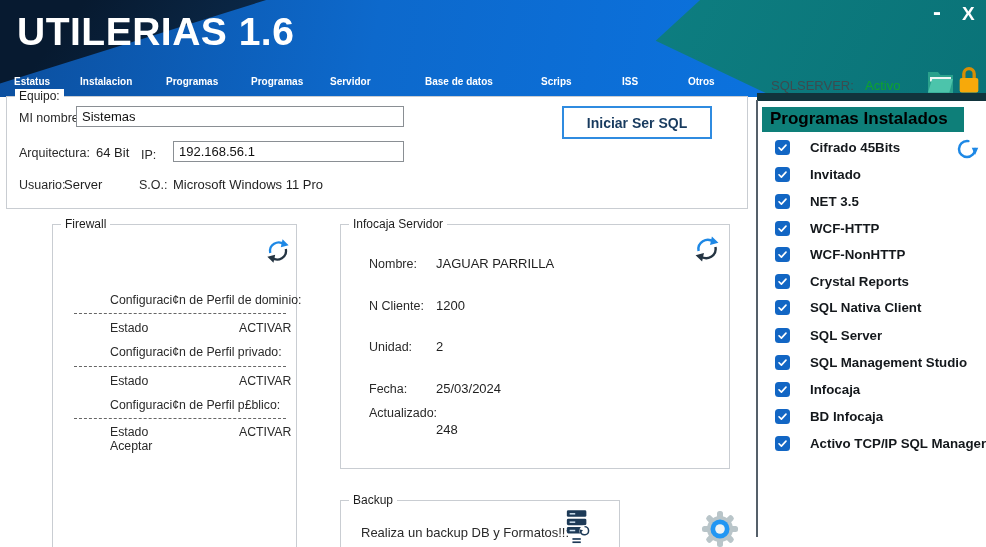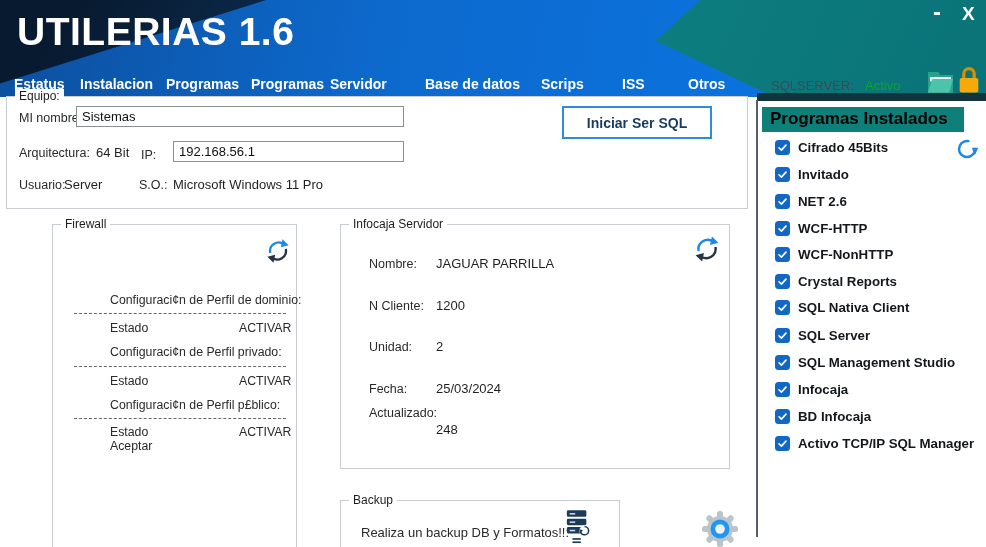--- a/index.html
+++ b/index.html
@@ -16,21 +16,21 @@
   .hdr-blue{position:absolute;inset:0;
     background:linear-gradient(100deg,#0c4f9e 0%,#0d69cc 38%,#0b72de 78%,#0a6fdd 100%);
     clip-path:polygon(0 0,71% 0,66.5% 42%,78.5% 100%,0 100%);}
   .hdr-navy{position:absolute;inset:0;
     background:linear-gradient(128deg,#071a30 8%,#113f6f 55%,rgba(13,105,204,0) 82%);
     clip-path:polygon(0 0,27% 0,0 86%);}
   .app-title{left:17px;top:10px;color:#fff;font-size:39px;font-weight:900;letter-spacing:.5px;}
   .win-btn{color:#fff;font-weight:900;cursor:default;line-height:1;}
   .min-btn{left:933px;top:0px;font-size:24px;}
   .close-btn{left:962px;top:4px;font-size:19px;}
-  .tab{top:76px;color:#fff;font-weight:bold;font-size:14px;white-space:nowrap;}
+  .tab{top:76px;color:#fff;font-weight:bold;font-size:10px;white-space:nowrap;}
   .sql-label{left:771px;top:78px;font-size:13px;color:#3c4b50;}
   .sql-value{left:865px;top:78px;font-size:13px;color:#0ea32f;}
   .hdr-strip{left:757px;top:93px;width:229px;height:8px;background:#11343c;}
   .folder-ic{left:927px;top:69px;}
   .lock-ic{left:957px;top:65px;}
 
   
   .groupbox{border:1px solid #c9cdd2;background:#fff;}
   .gb-label{position:absolute;top:-8px;left:8px;background:#fff;padding:0 4px;
     font-size:12px;color:#1c1c1c;white-space:nowrap;}
@@ -54,21 +54,21 @@
   
   .infocaja{left:340px;top:224px;width:388px;height:243px;}
 
   
   .backup{left:340px;top:500px;width:278px;height:58px;}
 
   
   .sep{left:756px;top:100px;width:2px;height:437px;background:#55606a;}
   .prog-title{left:762px;top:107px;width:194px;height:25px;background:#0e7f79;
     color:#000000;font-size:17px;font-weight:bold;line-height:23px;padding-left:8px;white-space:nowrap;}
-  .prog-item{position:absolute;left:775px;display:flex;align-items:center;gap:8px;}
+  .prog-item{position:absolute;left:775px;display:flex;align-items:center;gap:20px;}
   .cb{width:15px;height:15px;background:#1266c4;border-radius:3.5px;
     display:flex;align-items:center;justify-content:center;flex:0 0 auto;}
   .prog-label{font-size:13.3px;font-weight:600;color:#14181c;white-space:nowrap;}
 
   .icon{display:block;}
 </style>
 </head>
 <body>
 
 <div class="abs header">
@@ -242,21 +242,21 @@
       </svg>
     </span>
   <span class="prog-label">Invitado</span>
 </div>
 <div class="prog-item" style="top:194px">
   <span class="cb">
       <svg width="11" height="11" viewBox="0 0 12 12">
         <path d="M2.2 6.3 L4.8 8.8 L9.8 3.4" stroke="#fff" stroke-width="1.8" fill="none" stroke-linecap="round" stroke-linejoin="round"></path>
       </svg>
     </span>
-  <span class="prog-label">NET 2.6</span>
+  <span class="prog-label">NET 3.5</span>
 </div>
 <div class="prog-item" style="top:221px">
   <span class="cb">
       <svg width="11" height="11" viewBox="0 0 12 12">
         <path d="M2.2 6.3 L4.8 8.8 L9.8 3.4" stroke="#fff" stroke-width="1.8" fill="none" stroke-linecap="round" stroke-linejoin="round"></path>
       </svg>
     </span>
   <span class="prog-label">WCF-HTTP</span>
 </div>
 <div class="prog-item" style="top:247px">

